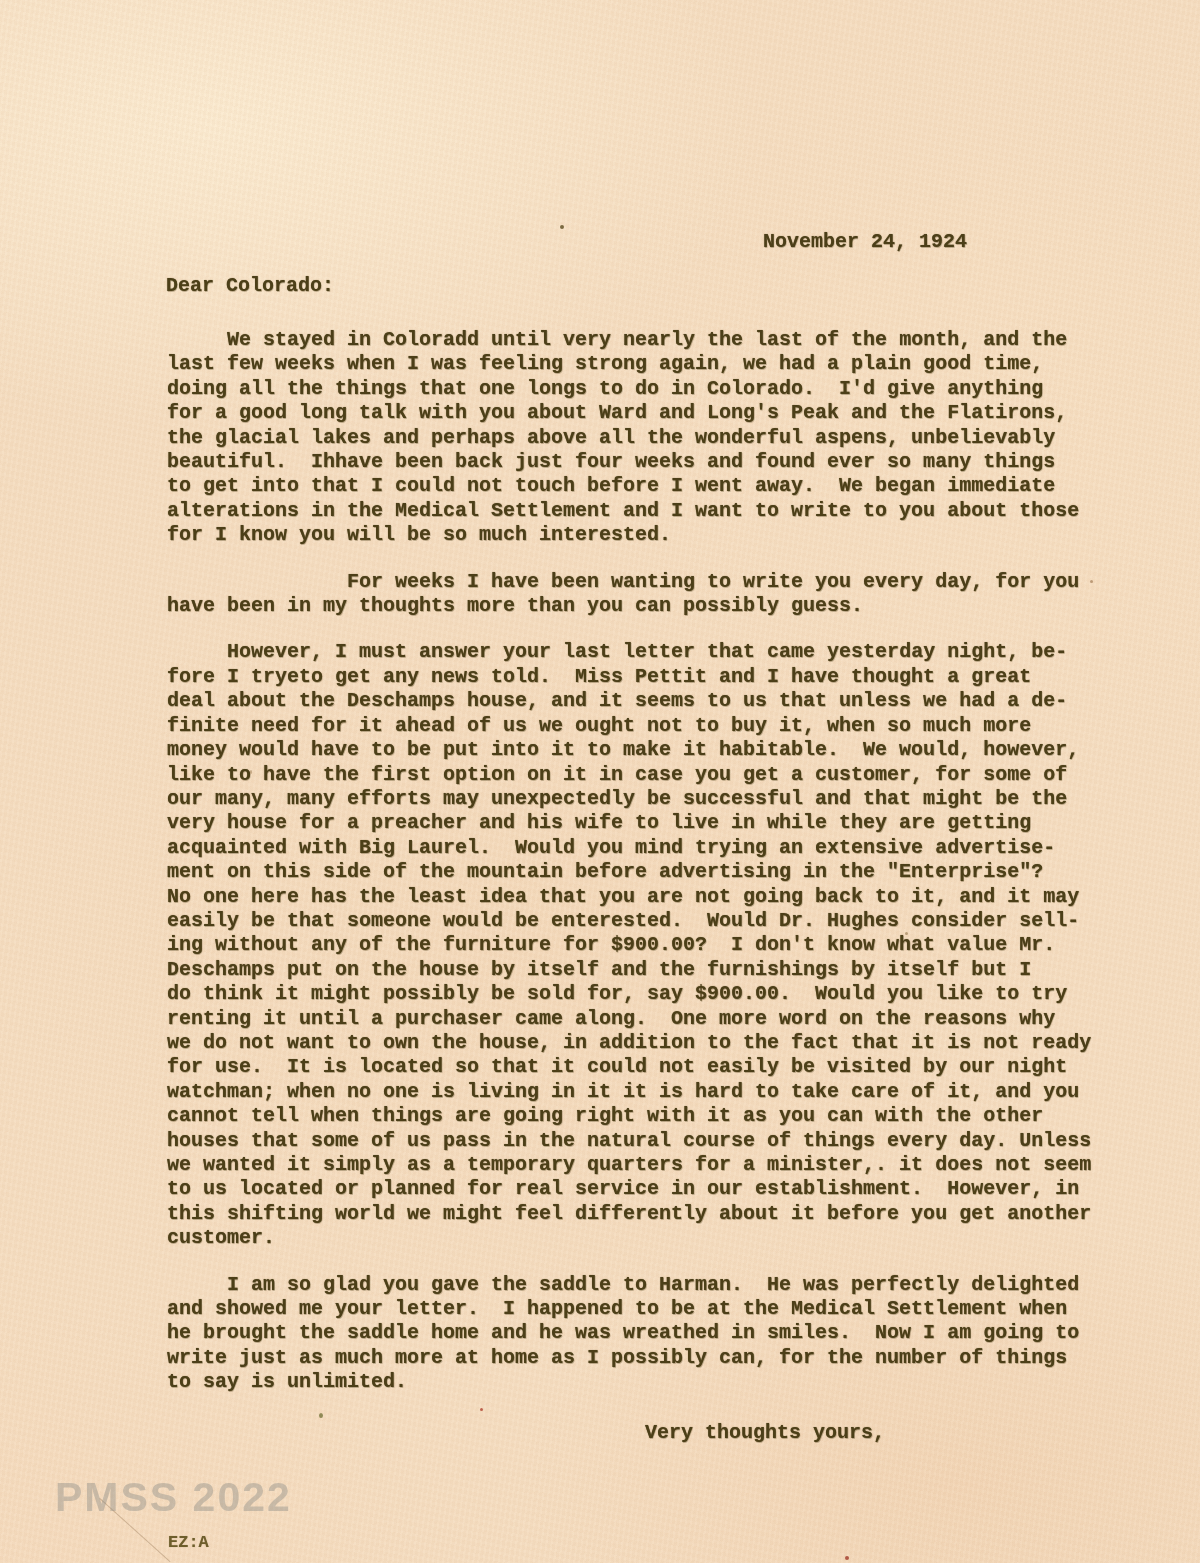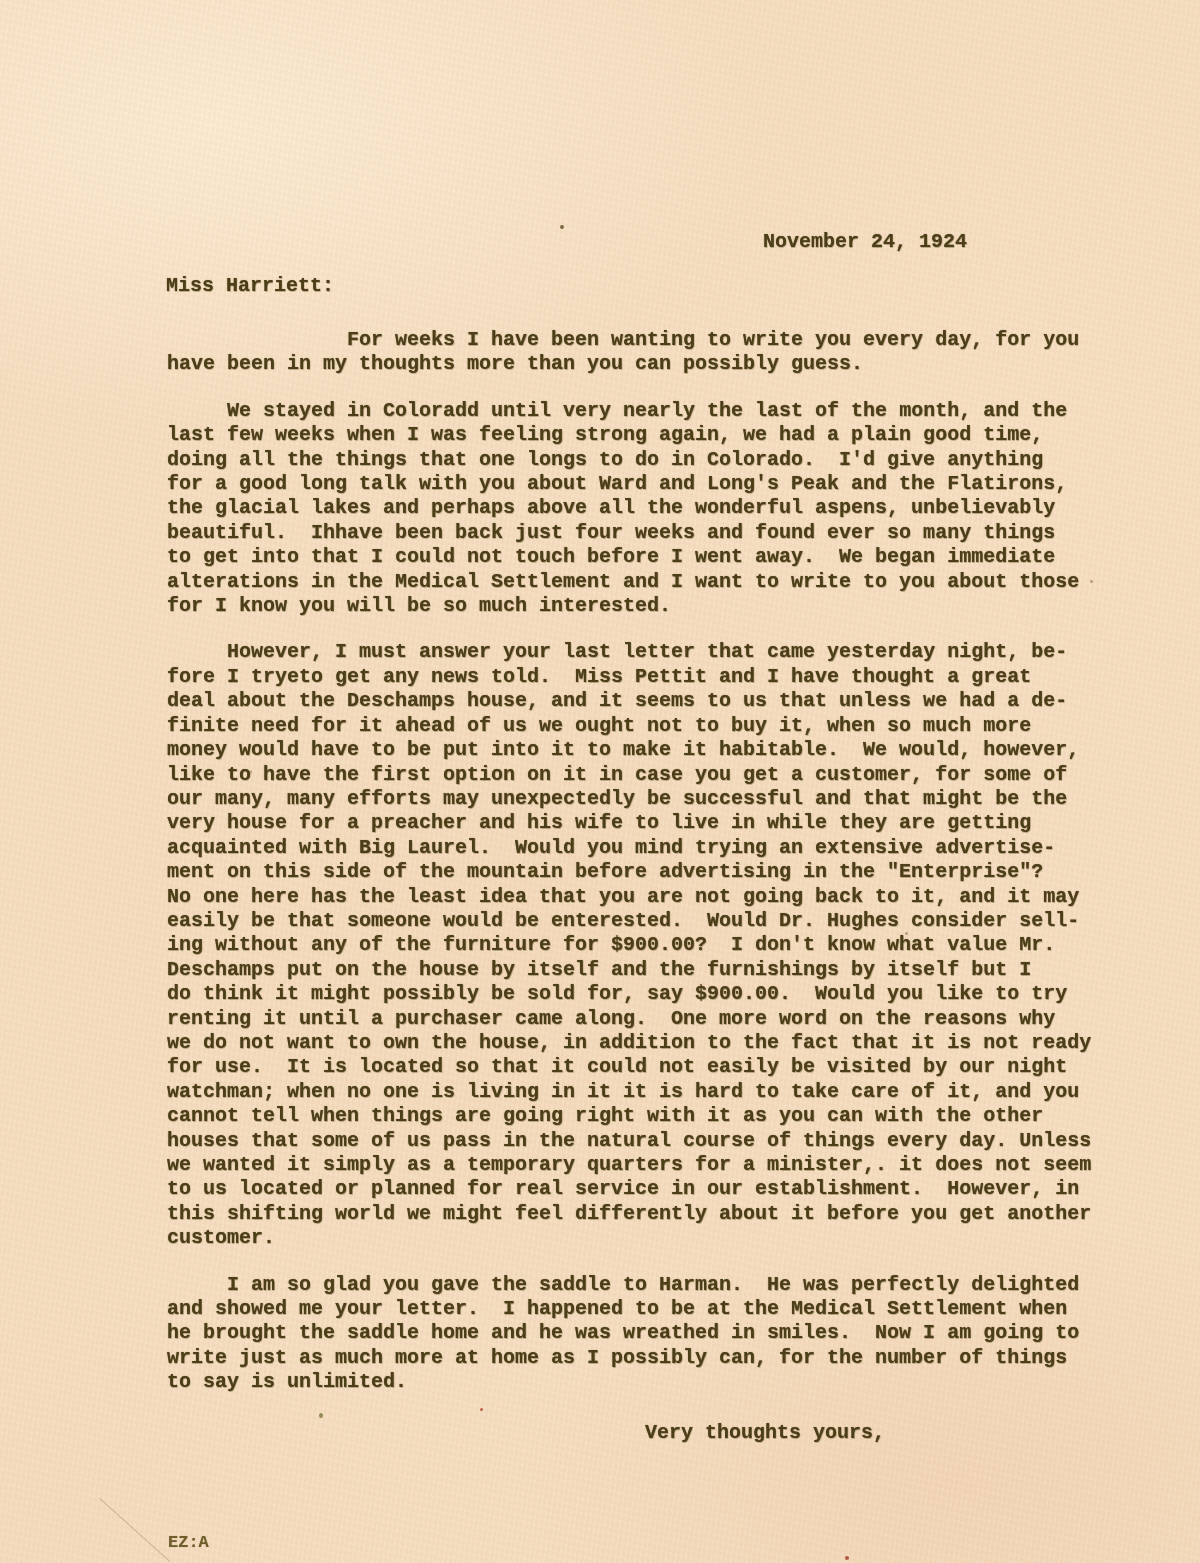--- a/index.html
+++ b/index.html
@@ -83,36 +83,37 @@
     z-index: 0;
   }
 </style>
 </head>
 <body>
 
 <div class="page">
   <div class="grain"></div>
   <div class="crease"></div>
 
+  <div class="watermark">PMSS 2022</div>
 
   <div class="typed date">November 24, 1924</div>
-  <div class="typed salutation">Miss Harriett:</div>
+  <div class="typed salutation">Dear Colorado:</div>
 
   <div class="body-block">
-    <p class="typed">               For weeks I have been wanting to write you every day, for you
-have been in my thoughts more than you can possibly guess.</p>
     <p class="typed">     We stayed in Coloradd until very nearly the last of the month, and the
 last few weeks when I was feeling strong again, we had a plain good time,
 doing all the things that one longs to do in Colorado.  I'd give anything
 for a good long talk with you about Ward and Long's Peak and the Flatirons,
 the glacial lakes and perhaps above all the wonderful aspens, unbelievably
 beautiful.  Ihhave been back just four weeks and found ever so many things
 to get into that I could not touch before I went away.  We began immediate
 alterations in the Medical Settlement and I want to write to you about those
 for I know you will be so much interested.</p>
+    <p class="typed">               For weeks I have been wanting to write you every day, for you
+have been in my thoughts more than you can possibly guess.</p>
     <p class="typed">     However, I must answer your last letter that came yesterday night, be-
 fore I tryeto get any news told.  Miss Pettit and I have thought a great
 deal about the Deschamps house, and it seems to us that unless we had a de-
 finite need for it ahead of us we ought not to buy it, when so much more
 money would have to be put into it to make it habitable.  We would, however,
 like to have the first option on it in case you get a customer, for some of
 our many, many efforts may unexpectedly be successful and that might be the
 very house for a preacher and his wife to live in while they are getting
 acquainted with Big Laurel.  Would you mind trying an extensive advertise-
 ment on this side of the mountain before advertising in the "Enterprise"?

